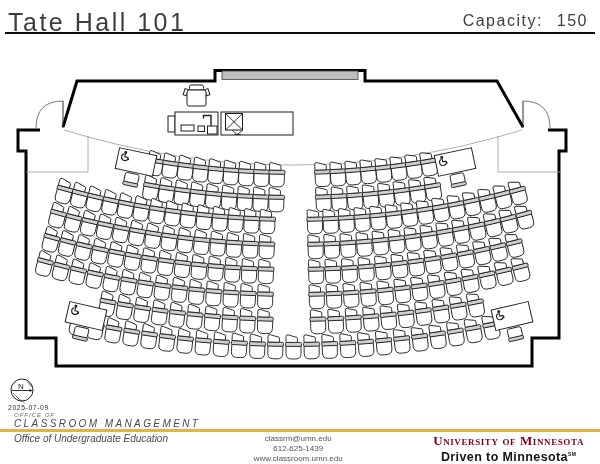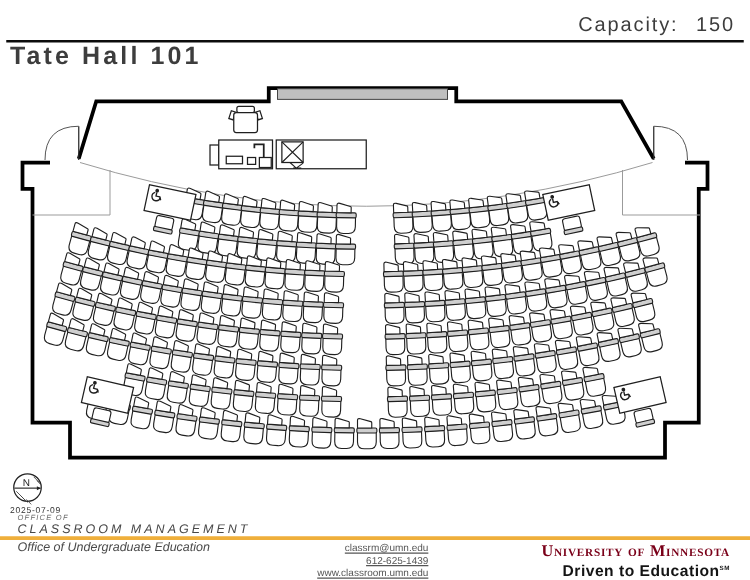--- a/index.html
+++ b/index.html
@@ -4,42 +4,42 @@
 <style>
   html,body{margin:0;padding:0;}
   body{
     width:600px;height:464px;position:relative;overflow:hidden;
     background:#ffffff;font-family:"Liberation Sans",sans-serif;
     --gold:#EFAF3B; --maroon:#7A0019;
   }
   
   .hdr-title{
     position:absolute;left:8px;top:8px;
-    font-size:20px;letter-spacing:2.5px;color:#3d3d3d;font-weight:700;margin-top:26px;
+    font-size:25px;letter-spacing:2.5px;color:#3d3d3d;font-weight:400;
   }
   .hdr-capacity{
     position:absolute;right:12px;top:12px;
     font-size:16px;letter-spacing:1.5px;color:#3d3d3d;margin-left:24px;
   }
   .hdr-rule{
     position:absolute;left:5px;right:5px;top:32px;height:2.4px;background:#0c0c0c;
   }
   
   .plan-svg{position:absolute;left:0;top:0;}
   
   .gold-bar{position:absolute;left:0;right:0;top:429px;height:3px;background:var(--gold);}
   .foot-left{position:absolute;left:14px;top:412px;color:#4a4a4a;font-style:italic;}
   .foot-left .l1{font-size:6px;letter-spacing:1px;color:#6a6a6a;}
   .foot-left .l2{font-size:10px;letter-spacing:2.4px;color:#474747;margin-top:0px;}
   .foot-left .l3{font-size:10px;color:#4a4a4a;margin-top:4px;}
   .foot-center{
     position:absolute;left:50%;transform:translateX(-52%);top:434px;
-    text-align:right;font-size:8px;line-height:1.28;color:#555;text-decoration:underline;
-  }
-  .foot-right{position:absolute;right:16px;top:433px;text-align:right;}
+    text-align:center;font-size:8px;line-height:1.28;color:#555;
+  }
+  .foot-right{position:absolute;right:16px;top:433px;text-align:center;}
   .foot-right .univ{
     font-family:"Liberation Serif",serif;font-variant:small-caps;font-weight:600;
     font-size:13px;letter-spacing:0.6px;color:var(--maroon);
   }
   .foot-right .tag{
     font-size:12.5px;font-weight:bold;color:#141414;letter-spacing:0.4px;margin-top:1px;
   }
   .foot-right .tag sup{font-size:5px;}
 </style>
 </head>
@@ -342,15 +342,15 @@
 
 <div class="foot-center">
   <div>classrm@umn.edu</div>
   <div>612-625-1439</div>
   <div>www.classroom.umn.edu</div>
 </div>
 
 <div class="foot-right">
   <div class="univ">University of Minnesota</div>
   <div class="tag">
-    <span>Driven to Education</span><sup>SM</sup>
+    <span>Driven to Minnesota</span><sup>SM</sup>
   </div>
 </div>
 
 </body></html>

